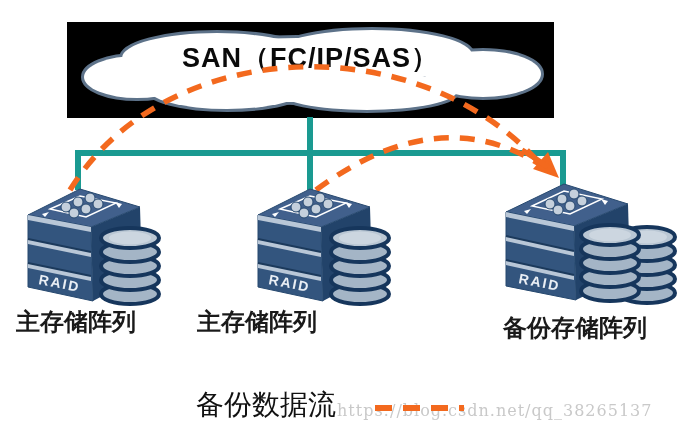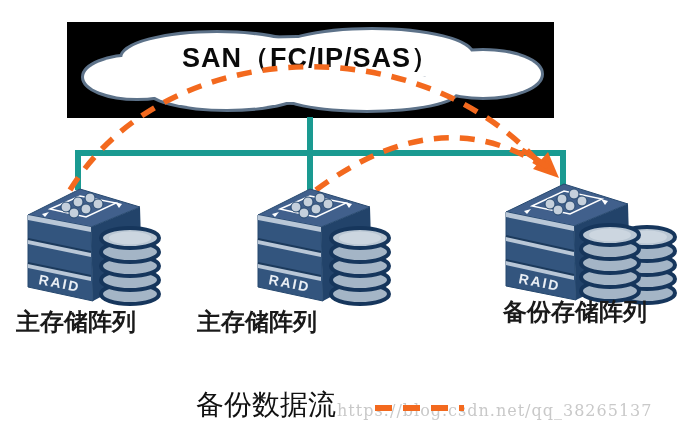--- a/index.html
+++ b/index.html
@@ -190,17 +190,17 @@
         <ellipse cx="114" cy="71" rx="29" ry="10" fill="#a4b5c6" stroke="#16365c" stroke-width="4"></ellipse>
         <ellipse cx="114" cy="57" rx="29" ry="10" fill="#bac7d4" stroke="#16365c" stroke-width="4"></ellipse>
         <ellipse cx="114" cy="57" rx="21" ry="6.5" fill="#ccd6e0"></ellipse>
       </g>
       <text class="raid" x="22" y="105" transform="rotate(11 22 105)">RAID</text>
     </svg>
   </div>
 
   <div class="device-label" style="left:16px;top:306px;">主存储阵列</div>
   <div class="device-label" style="left:197px;top:306px;">主存储阵列</div>
-  <div class="device-label" style="left:503px;top:296px;text-align:right;">备份存储阵列</div>
+  <div class="device-label" style="left:503px;top:312px;text-align:right;">备份存储阵列</div>
 
   <div class="legend-label">备份数据流</div>
 
 </div>
 
 </body></html>

